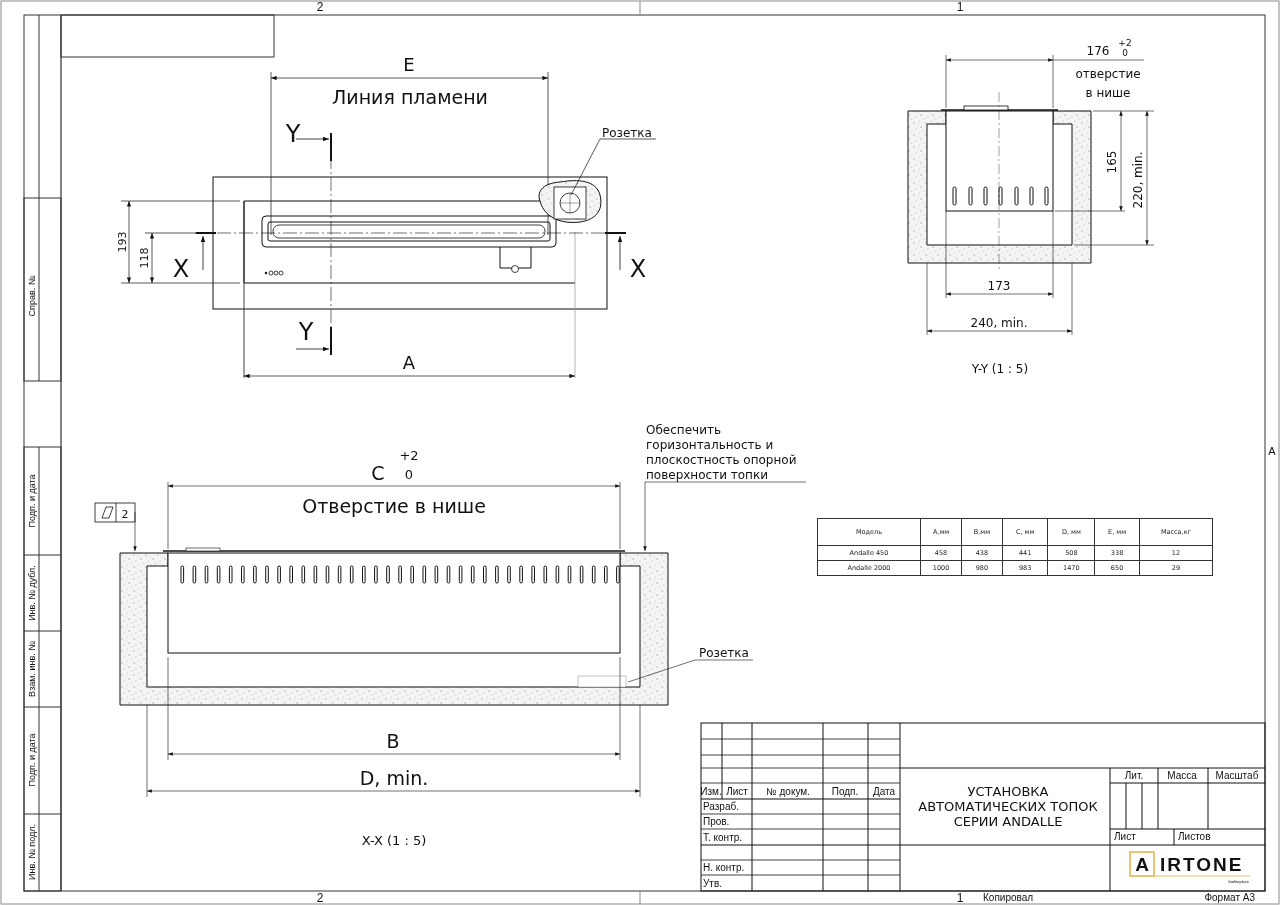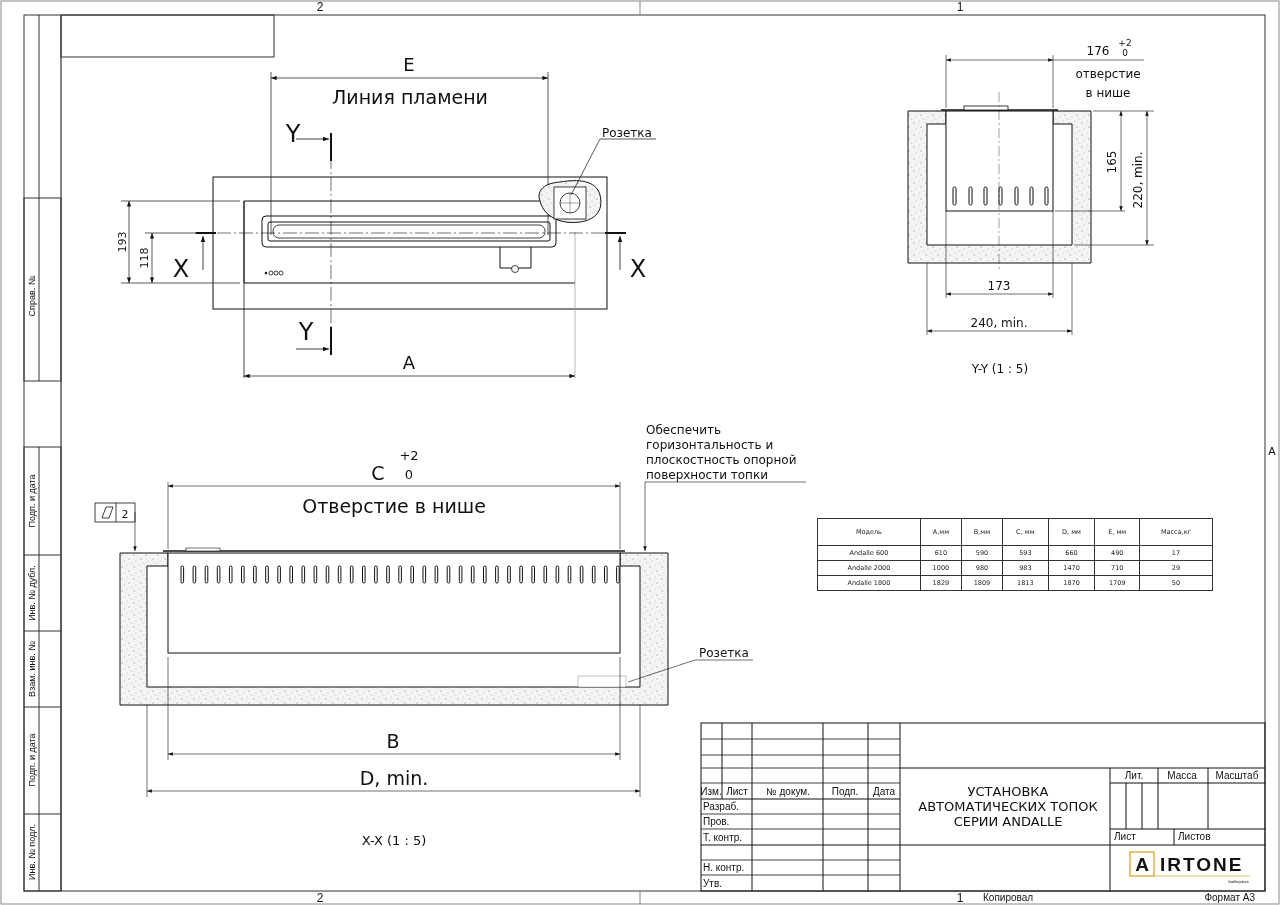--- a/index.html
+++ b/index.html
@@ -326,40 +326,31 @@
         <th>A,мм</th>
         <th>B,мм</th>
         <th>C, мм</th>
         <th>D, мм</th>
         <th>E, мм</th>
         <th>Масса,кг</th>
       </tr>
   </thead>
   <tbody id="tbl-body">
       <tr>
-        <td>Andalle 600</td>
-        <td>610</td>
-        <td>590</td>
-        <td>593</td>
-        <td>660</td>
-        <td>490</td>
-        <td>17</td>
+        <td>Andalle 450</td>
+        <td>458</td>
+        <td>438</td>
+        <td>441</td>
+        <td>508</td>
+        <td>338</td>
+        <td>12</td>
       </tr>
       <tr>
         <td>Andalle 2000</td>
         <td>1000</td>
         <td>980</td>
         <td>983</td>
         <td>1470</td>
-        <td>710</td>
+        <td>650</td>
         <td>29</td>
-      </tr>
-      <tr>
-        <td>Andalle 1800</td>
-        <td>1829</td>
-        <td>1809</td>
-        <td>1813</td>
-        <td>1870</td>
-        <td>1709</td>
-        <td>50</td>
       </tr>
     </tbody>
 </table>
 
 </body></html>

